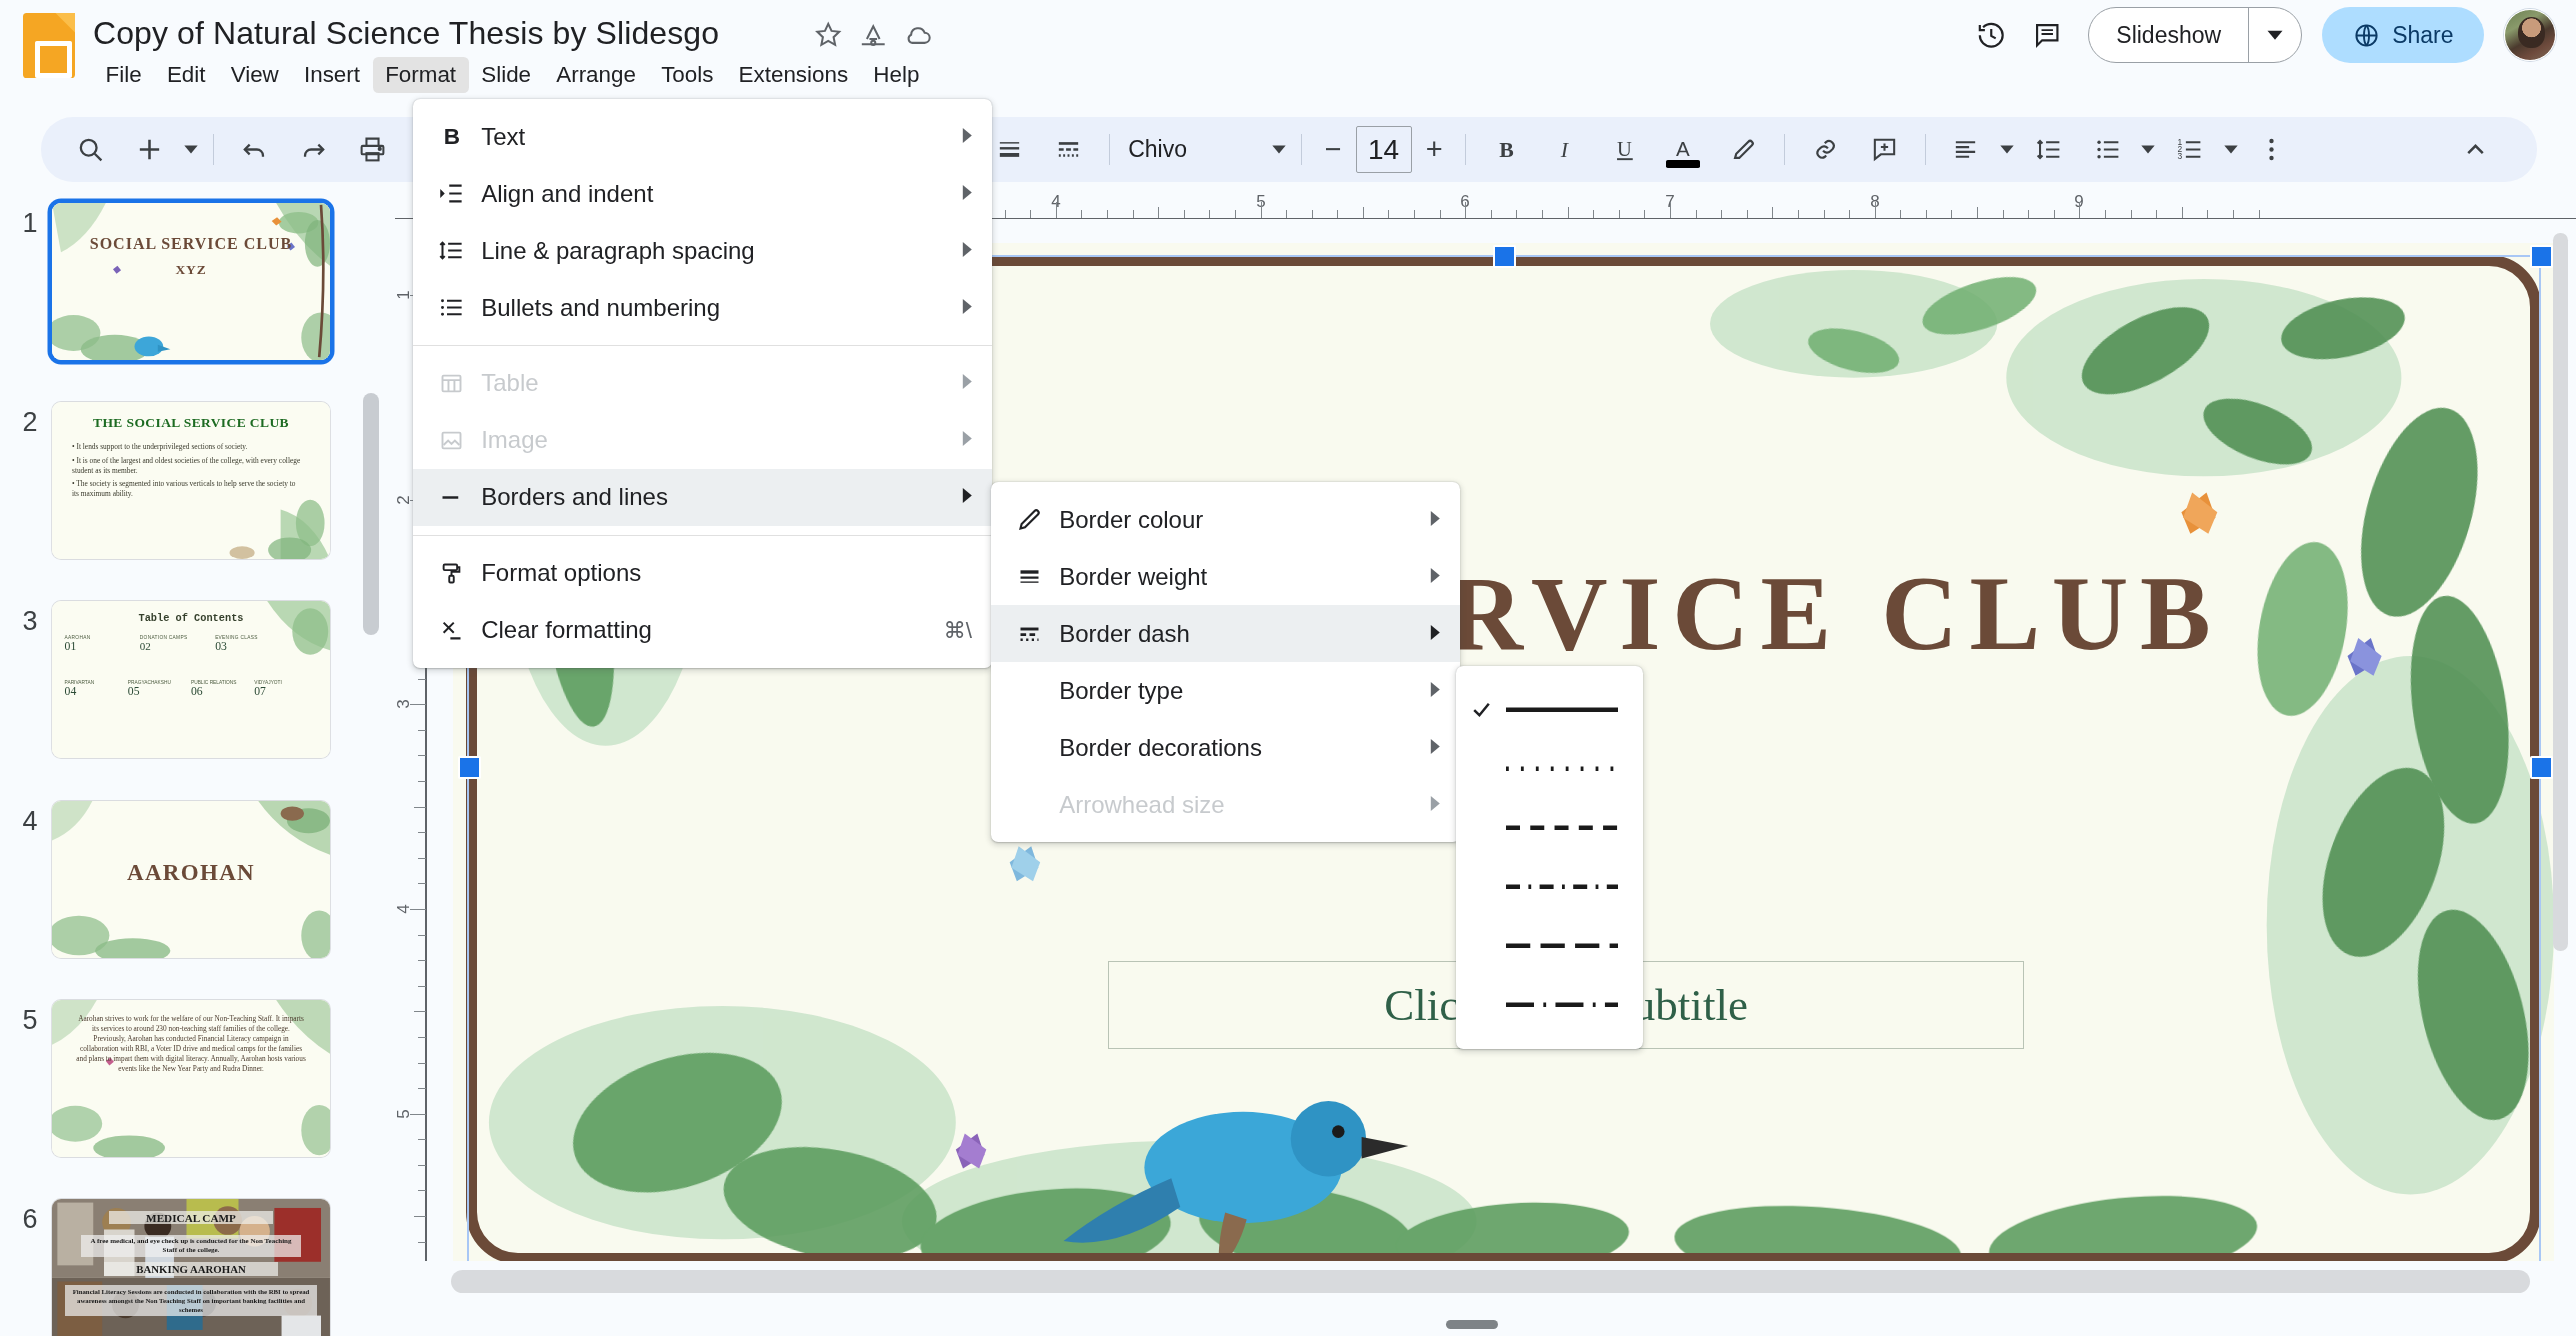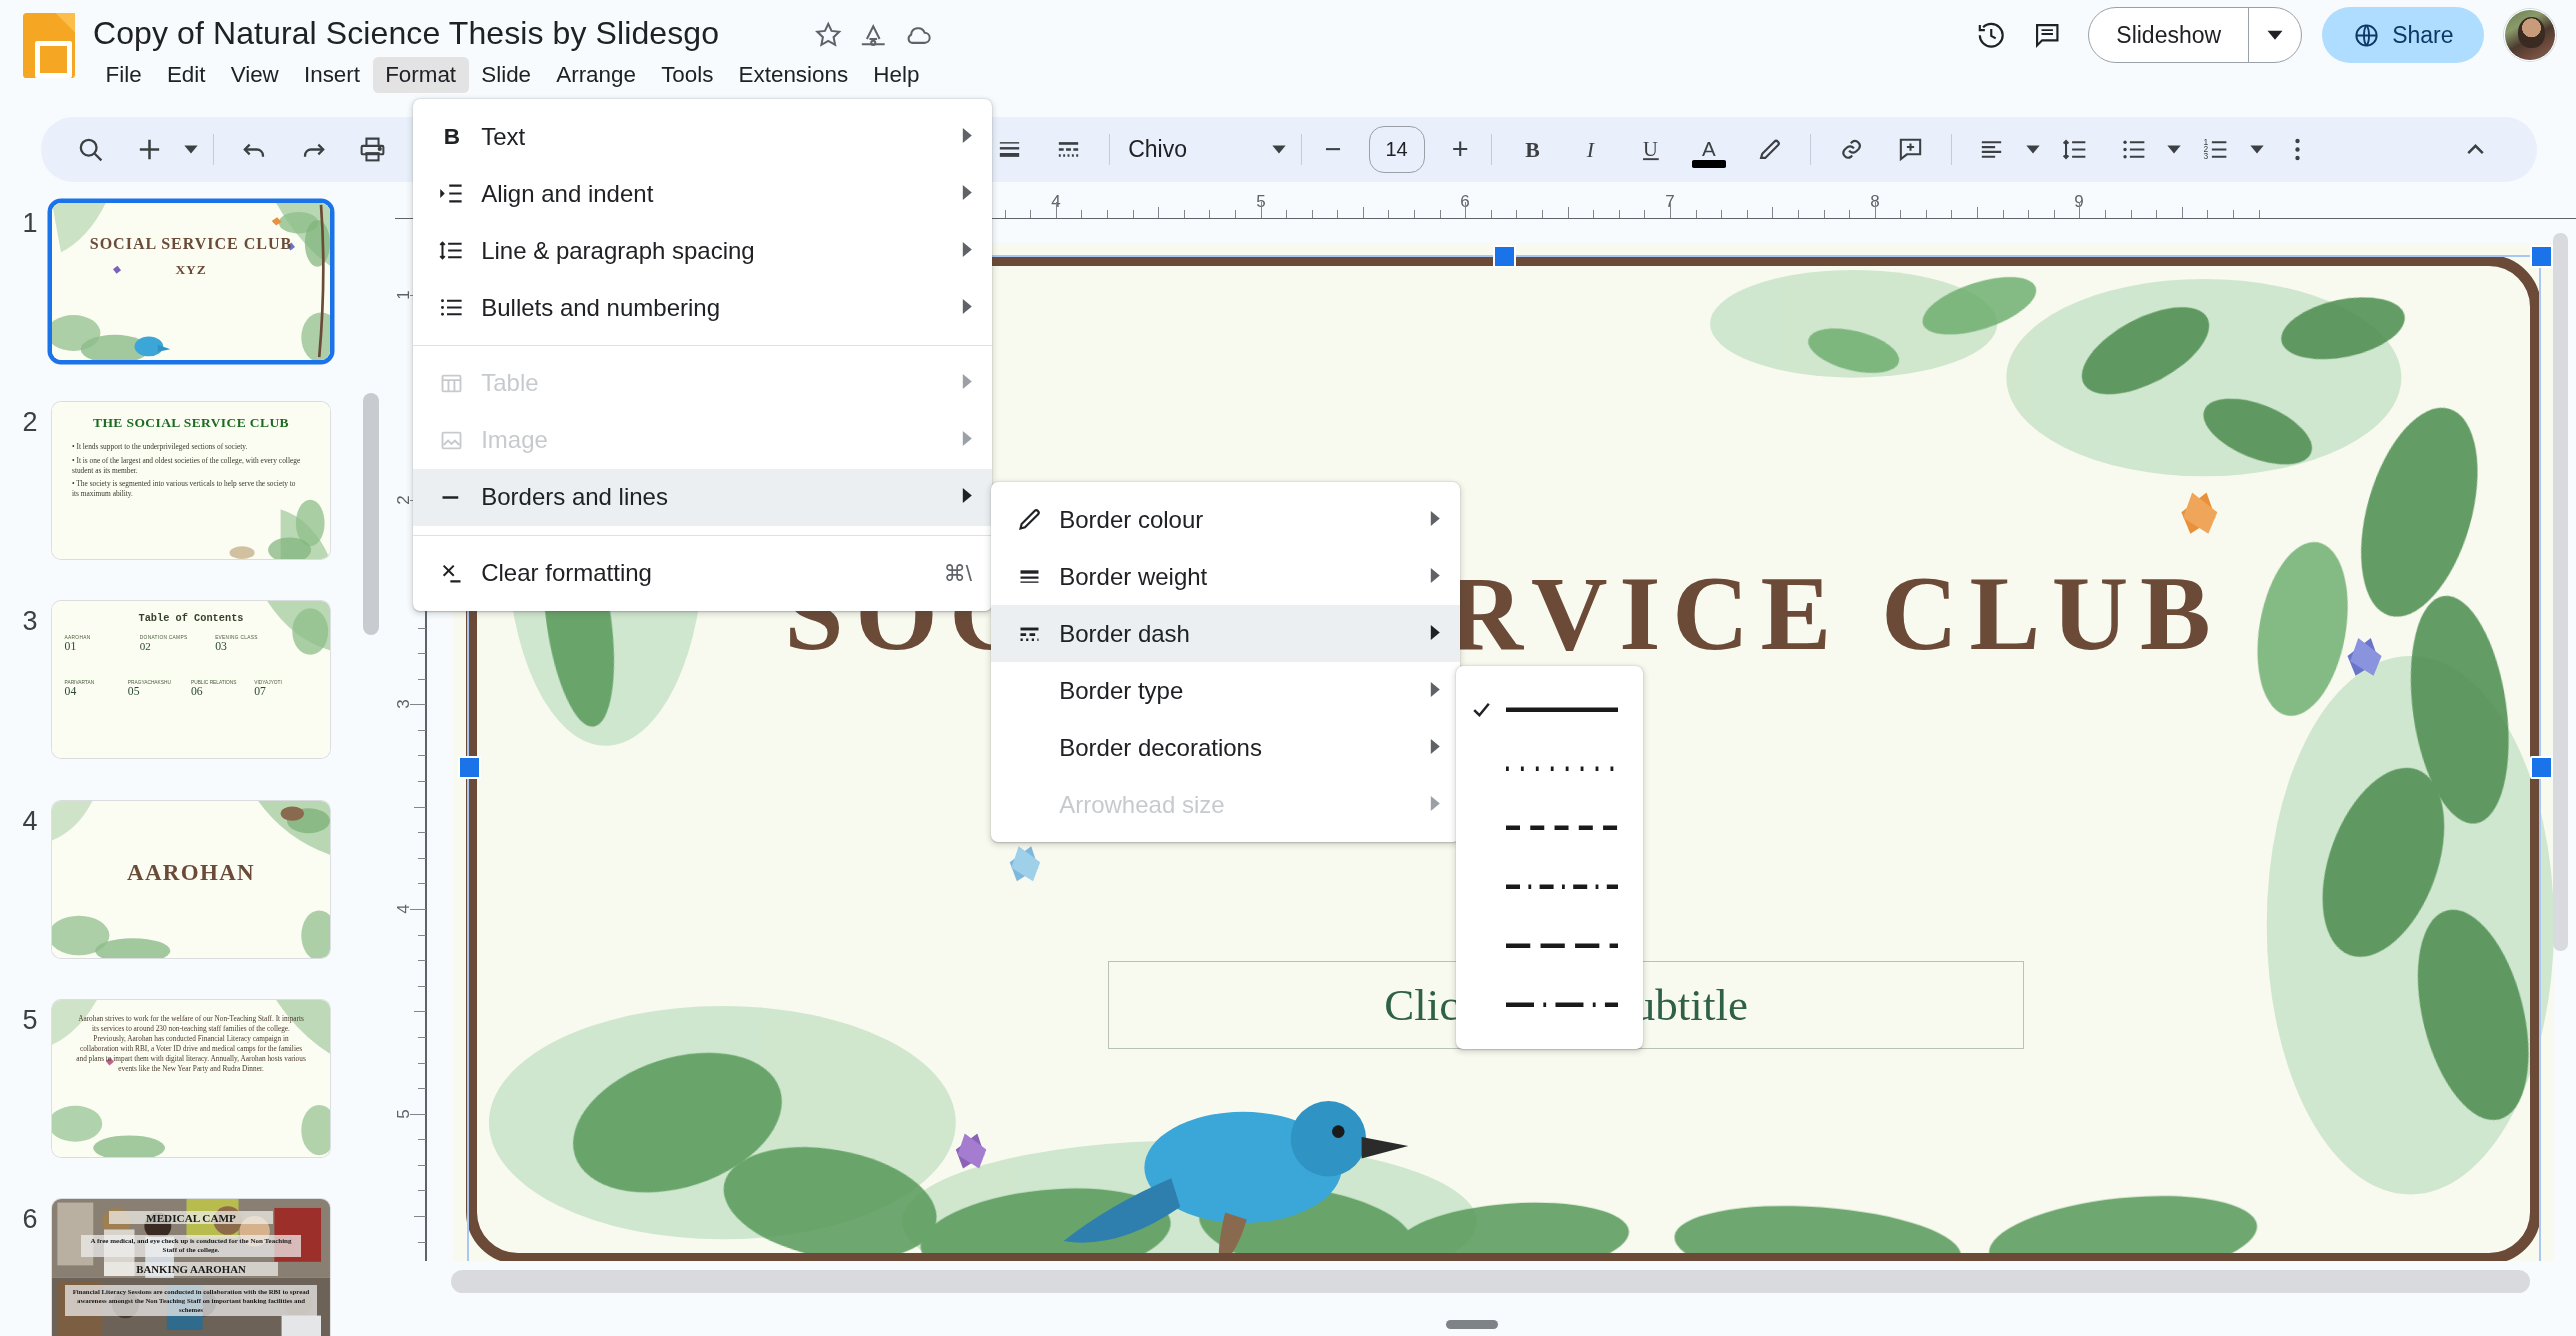--- a/index.html
+++ b/index.html
@@ -73,23 +73,23 @@
     background:#eaf0fb; border-radius:32px; display:flex; align-items:center;
   }
   .tb-ic { width:52px; height:52px; margin:0 3.6px; border-radius:50%; display:flex; align-items:center; justify-content:center; cursor:pointer; flex:none;}
   .tb-ic svg { width:29px; height:29px; }
   .tb-sep { width:0.9px; height:30.5px; background:#c3ccdb; margin:0 10.8px; flex:none; }
   .tb-caret { width:23px; height:52px; display:flex; align-items:center; justify-content:center; cursor:pointer; flex:none;}
   .font-box { display:flex; align-items:center; width:162px; margin-left:7.2px; cursor:pointer; flex:none;}
   .font-name { font-size:23px; color:#202124; flex:1; }
   .size-box { display:flex; align-items:center; flex:none; }
   .size-field {
-    width:56px; height:47px; border:0.9px solid #9aa0a6; border-radius:15px;
-    display:flex; align-items:center; justify-content:center; font-size:20px; color:#202124;
-    margin:0 15px; cursor:text;
+    width:56px; height:47px; border:0.9px solid #9aa0a6; border-radius:2px;
+    display:flex; align-items:center; justify-content:center; font-size:28px; color:#202124;
+    margin:0 2px; cursor:text;
   }
   .plusminus { width:41px; height:47px; display:flex; align-items:center; justify-content:center; font-size:29px; color:#3c4043; cursor:pointer;}
   .underline-color { position:absolute; left:8px; bottom:8px; width:34px; height:8px; border-radius:1.8px;}
 
   
   .filmstrip {
     position:absolute; left:0; top:190px; width:395px; bottom:0;
     background:#f8fbfe; overflow:hidden;
   }
   .slide-row { position:absolute; left:0; display:flex; align-items:flex-start; }
@@ -946,20 +946,30 @@
           </svg>
       </div>
       <div class="m-label">Borders and lines</div>
       <span class="m-arrow"><svg viewBox="0 0 8 12" width="12.6" height="18">
             <path d="M1 1l6 5-6 5z" fill="#202124"></path>
           </svg></span>
     </div>
 
     <div class="m-div"></div>
 
+    <div class="m-row">
+      <div class="m-ico">
+        <svg viewBox="0 0 24 24" stroke="#202124" stroke-width="1.7" fill="none">
+            <rect x="5" y="4" width="12" height="5" rx="1"></rect>
+            <path d="M17 6.5h2v4h-7v3"></path>
+            <rect x="10" y="14" width="4" height="6" rx="1"></rect>
+          </svg>
+      </div>
+      <div class="m-label">Format options</div>
+    </div>
 
     <div class="m-row">
       <div class="m-ico">
         <svg viewBox="0 0 24 24" stroke="#202124" stroke-width="1.8" fill="none">
             <path d="M5 5l9 9M14 5L5 14M11 19h9"></path>
           </svg>
       </div>
       <div class="m-label">Clear formatting</div>
       <span class="m-short">⌘\</span>
     </div>

